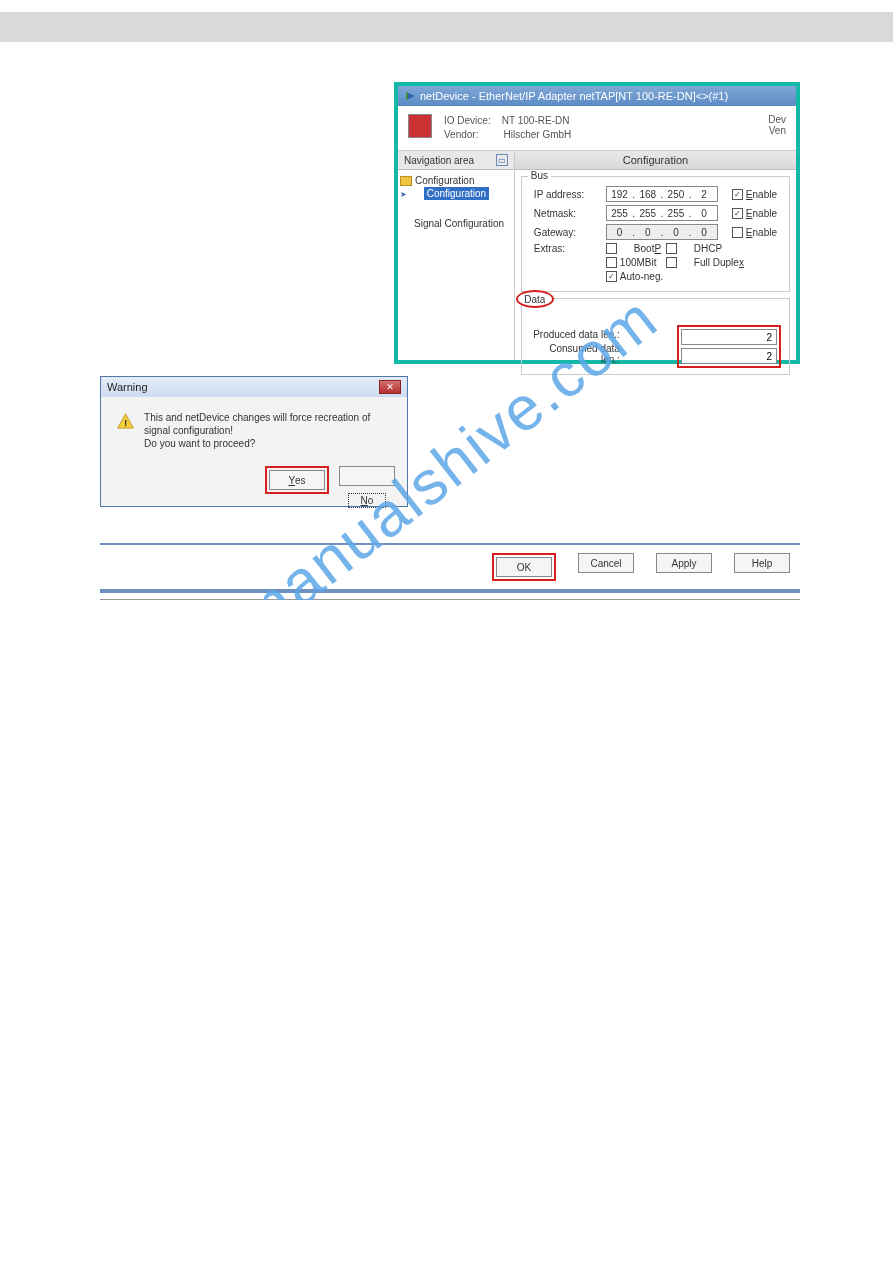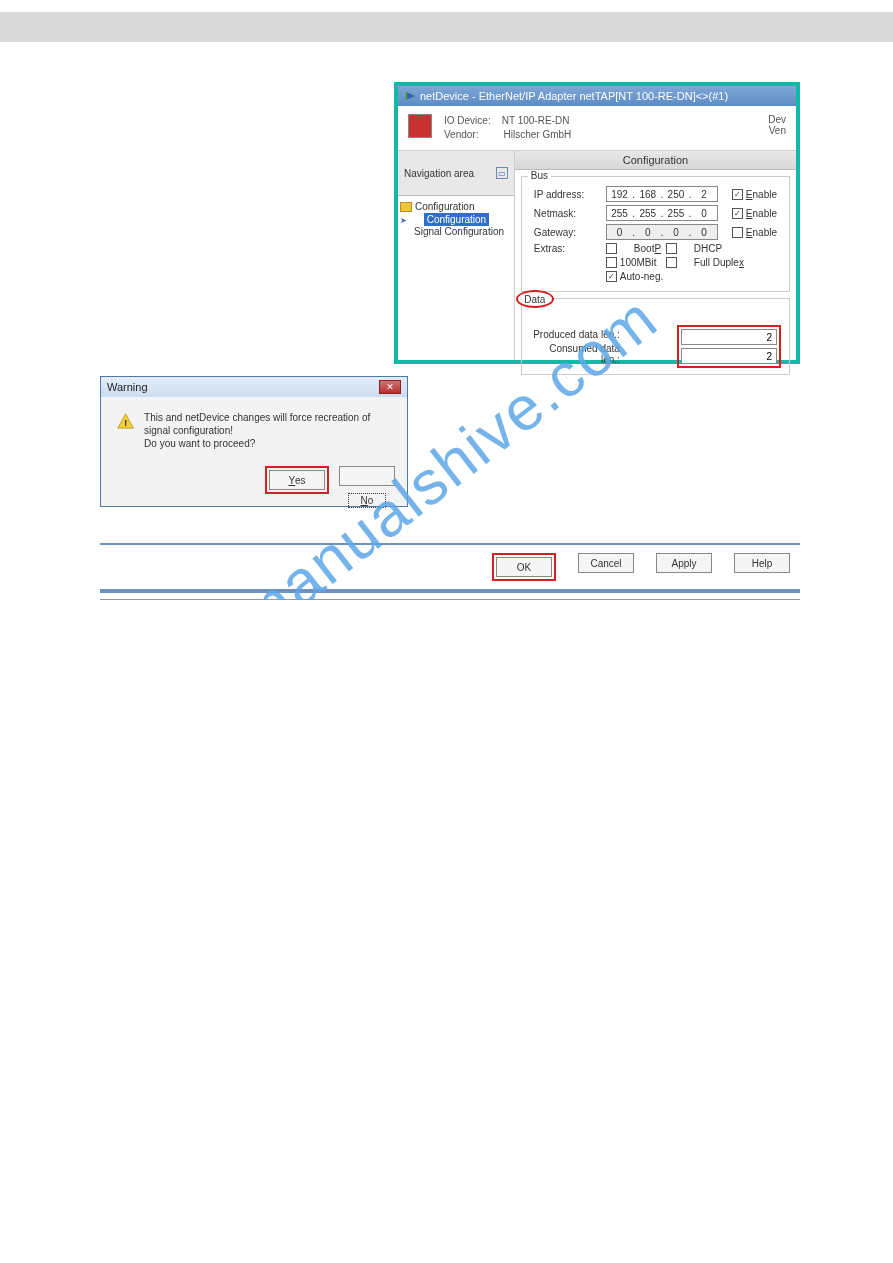--- a/index.html
+++ b/index.html
@@ -17,27 +17,27 @@
     .win-header { display: flex; padding: 8px 10px; font-size: 10px; color: #555; }
     .hdr-icon { width: 24px; height: 24px; background: #c83232; border: 1px solid #888; margin-right: 12px; }
     .hdr-info { flex: 1; }
     .hdr-info div { line-height: 14px; }
     .hdr-right { text-align: right; color: #555; }
     
     .win-body { border-top: 1px solid #ccc; display: flex; height: 210px; }
     
     
     .nav-pane { width: 118px; border-right: 1px solid #ccc; }
-    .nav-head { background: #e8e8e8; border-bottom: 1px solid #bbb; padding: 16px 6px; font-size: 10px; display: flex; justify-content: space-between; align-items: center; }
+    .nav-head { background: #e8e8e8; border-bottom: 1px solid #bbb; padding: 3px 6px; font-size: 10px; display: flex; justify-content: space-between; align-items: center; }
     .collapse-ico { width: 12px; height: 12px; border: 1px solid #6b8ab6; display: flex; align-items: center; justify-content: center; color: #3a68b3; font-size: 8px; }
     .nav-tree { padding: 4px 2px; font-size: 10px; }
     .tree-root { display: flex; align-items: center; gap: 3px; padding: 1px 0; }
     .folder-ico { width: 12px; height: 10px; background: #f0c43e; border: 1px solid #b89020; }
     .tree-sel { background: #2f6fc6; color: #fff; padding: 1px 3px; display: inline-block; margin-left: 14px; }
-    .tree-item { padding: 0 0 1px 14px; }
+    .tree-item { padding: 18px 0 1px 14px; }
     .arrow-ico { color: #3a68b3; font-size: 8px; margin-right: 3px; }
     
     
     .content-pane { flex: 1; }
     .content-head { background: linear-gradient(#e8e8e8, #d8d8d8); text-align: center; font-size: 11px; padding: 3px 0; border-bottom: 1px solid #bbb; color: #333; }
     .fieldset { margin: 6px; border: 1px solid #ccc; padding: 6px 12px; position: relative; }
     .legend { position: absolute; top: -7px; left: 6px; background: #fff; padding: 0 3px; font-size: 10px; }
     .form-row { display: flex; align-items: center; margin: 3px 0; font-size: 10px; }
     .form-label { width: 72px; }
     .ip-input { display: flex; border: 1px solid #888; width: 112px; height: 16px; background: #fff; align-items: center; }

